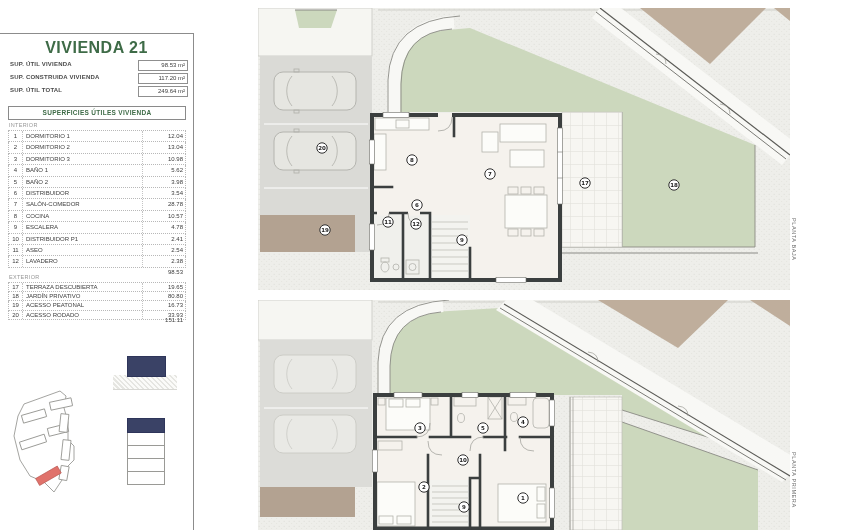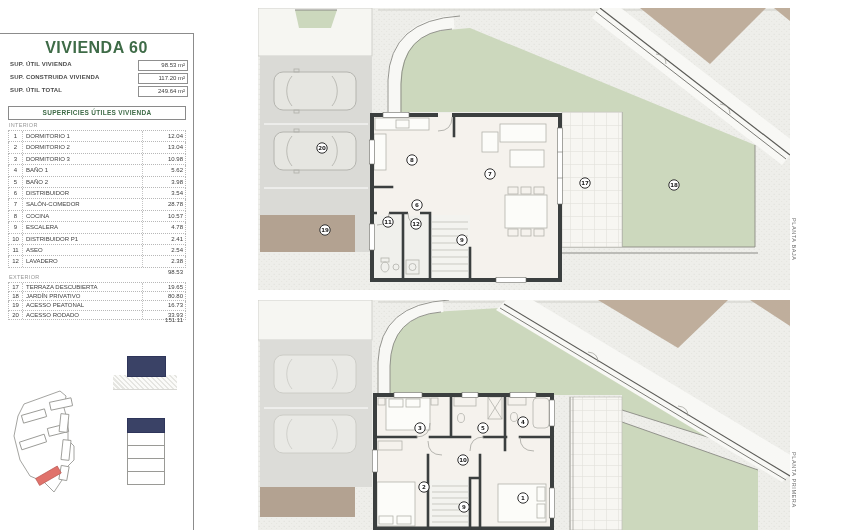--- a/index.html
+++ b/index.html
@@ -74,21 +74,21 @@
 </style>
 </head>
 <body>
 
 <div class="sheet">
 
   <div>
     <div class="panel-topline"></div>
     <div class="panel-divider"></div>
 
-    <div class="title">VIVIENDA 60</div>
+    <div class="title">VIVIENDA 21</div>
 
     <div class="sum-row s0">
       <span class="sum-label">SUP. ÚTIL VIVIENDA</span>
       <span class="sum-value">98.53 m²</span>
     </div>
     <div class="sum-row s1">
       <span class="sum-label">SUP. CONSTRUIDA VIVIENDA</span>
       <span class="sum-value">117.20 m²</span>
     </div>
     <div class="sum-row s2">

